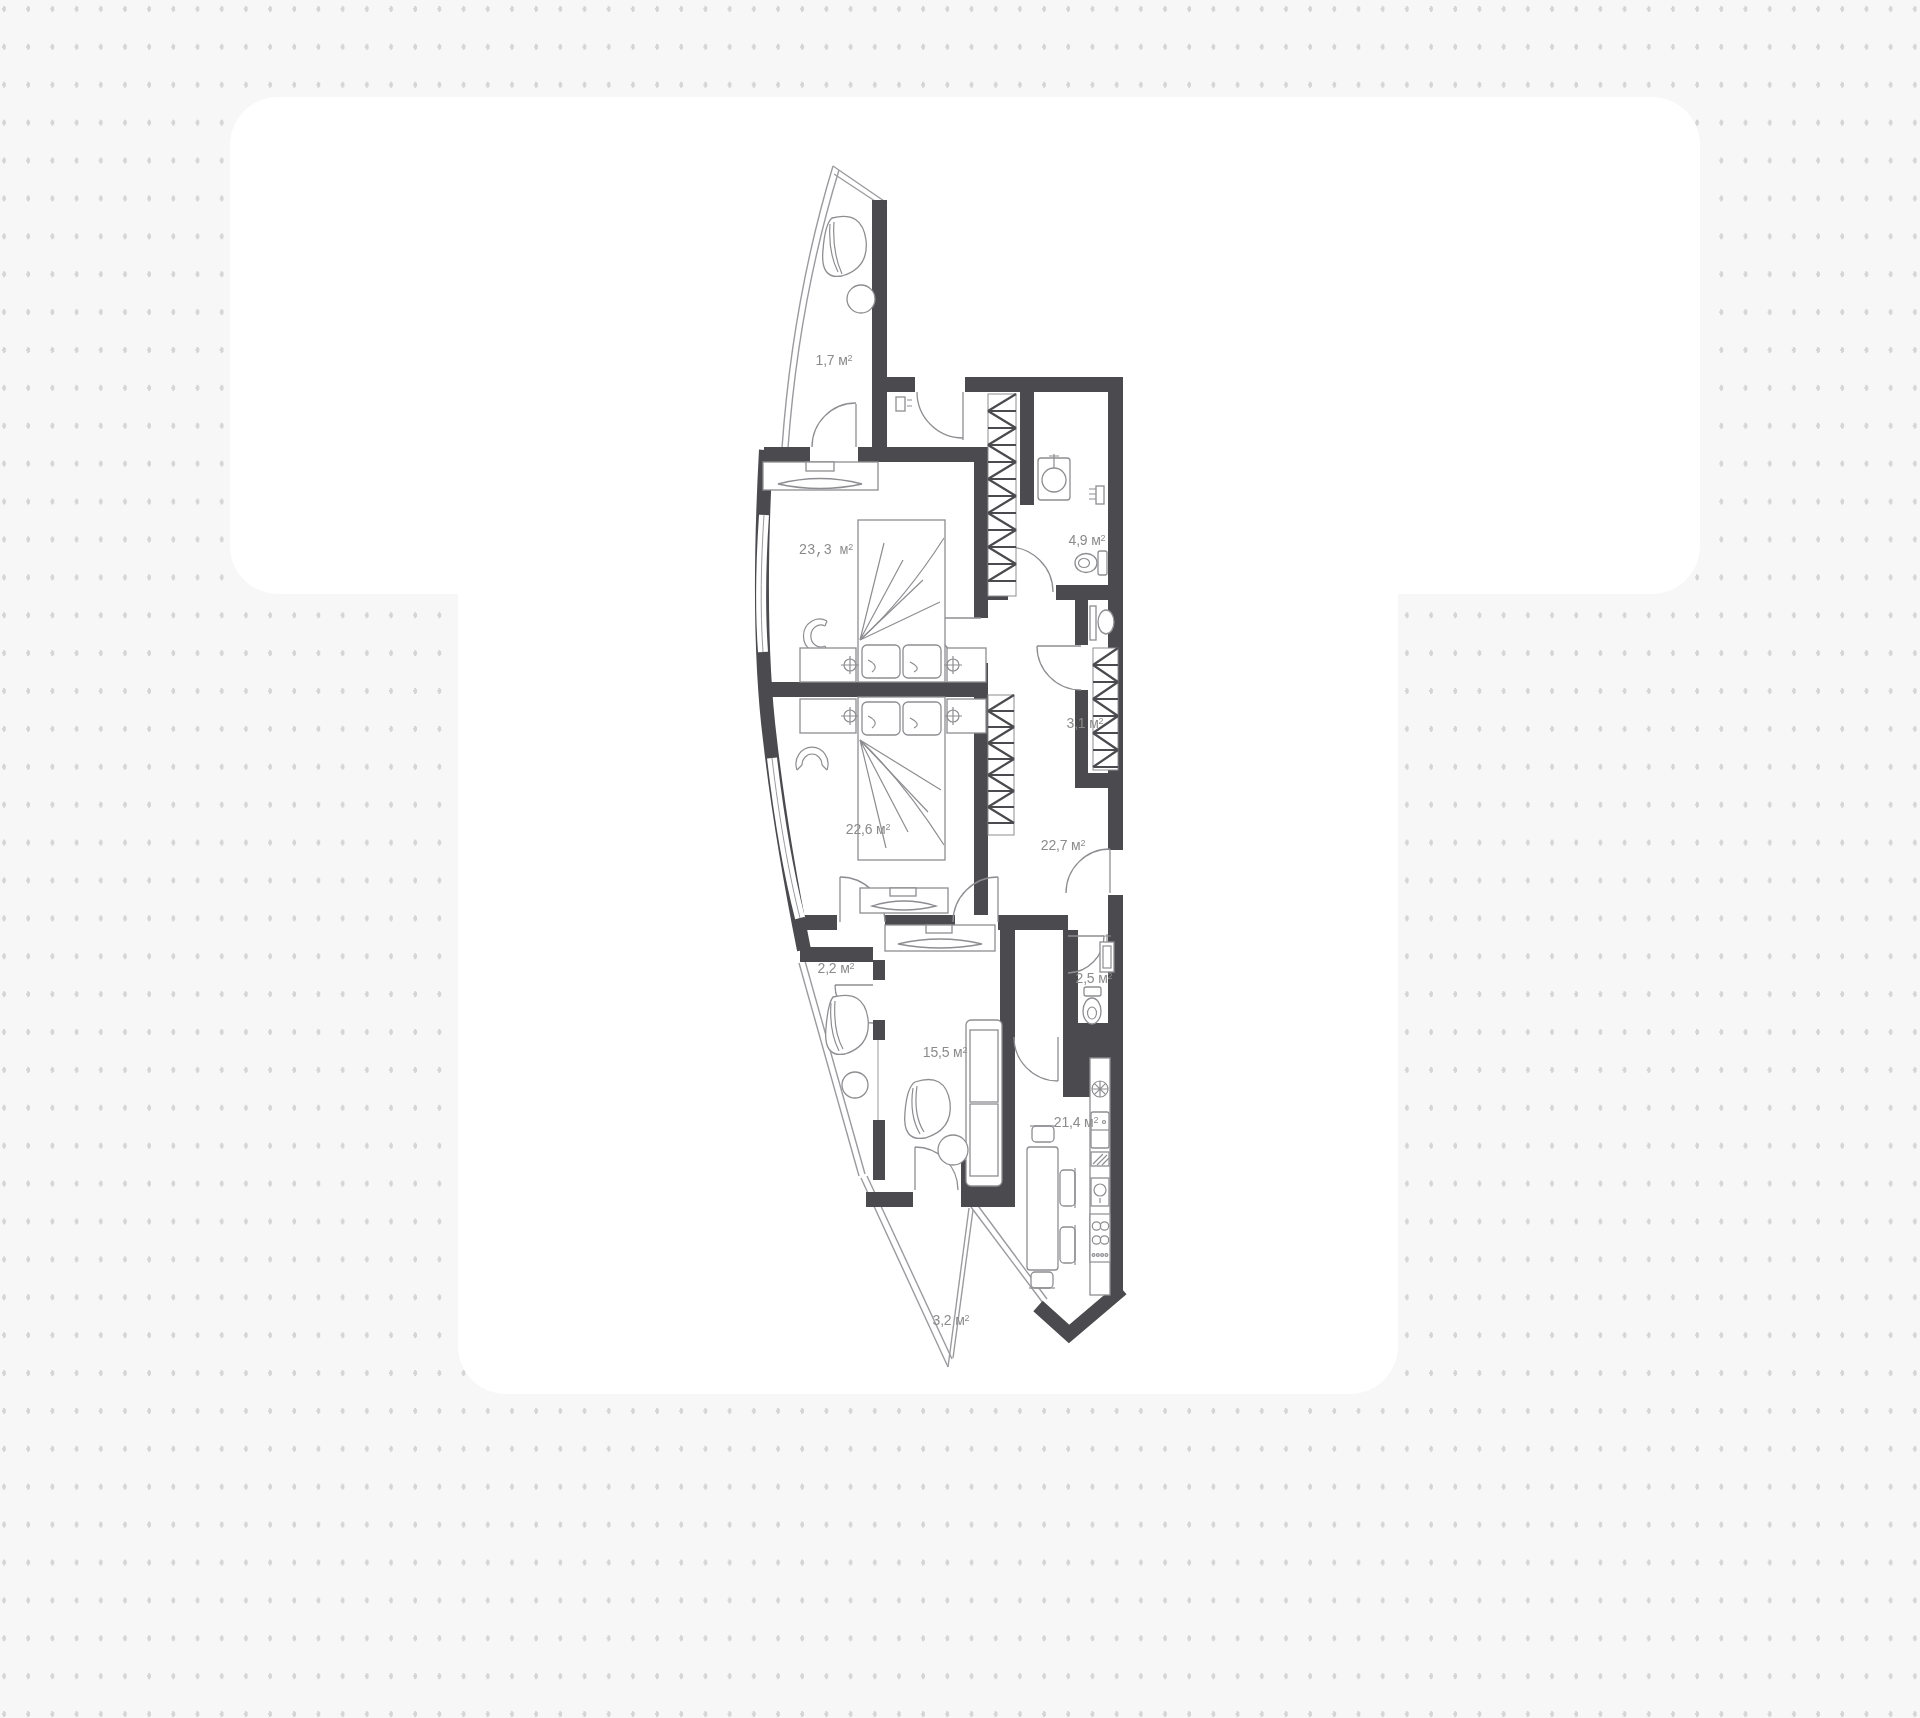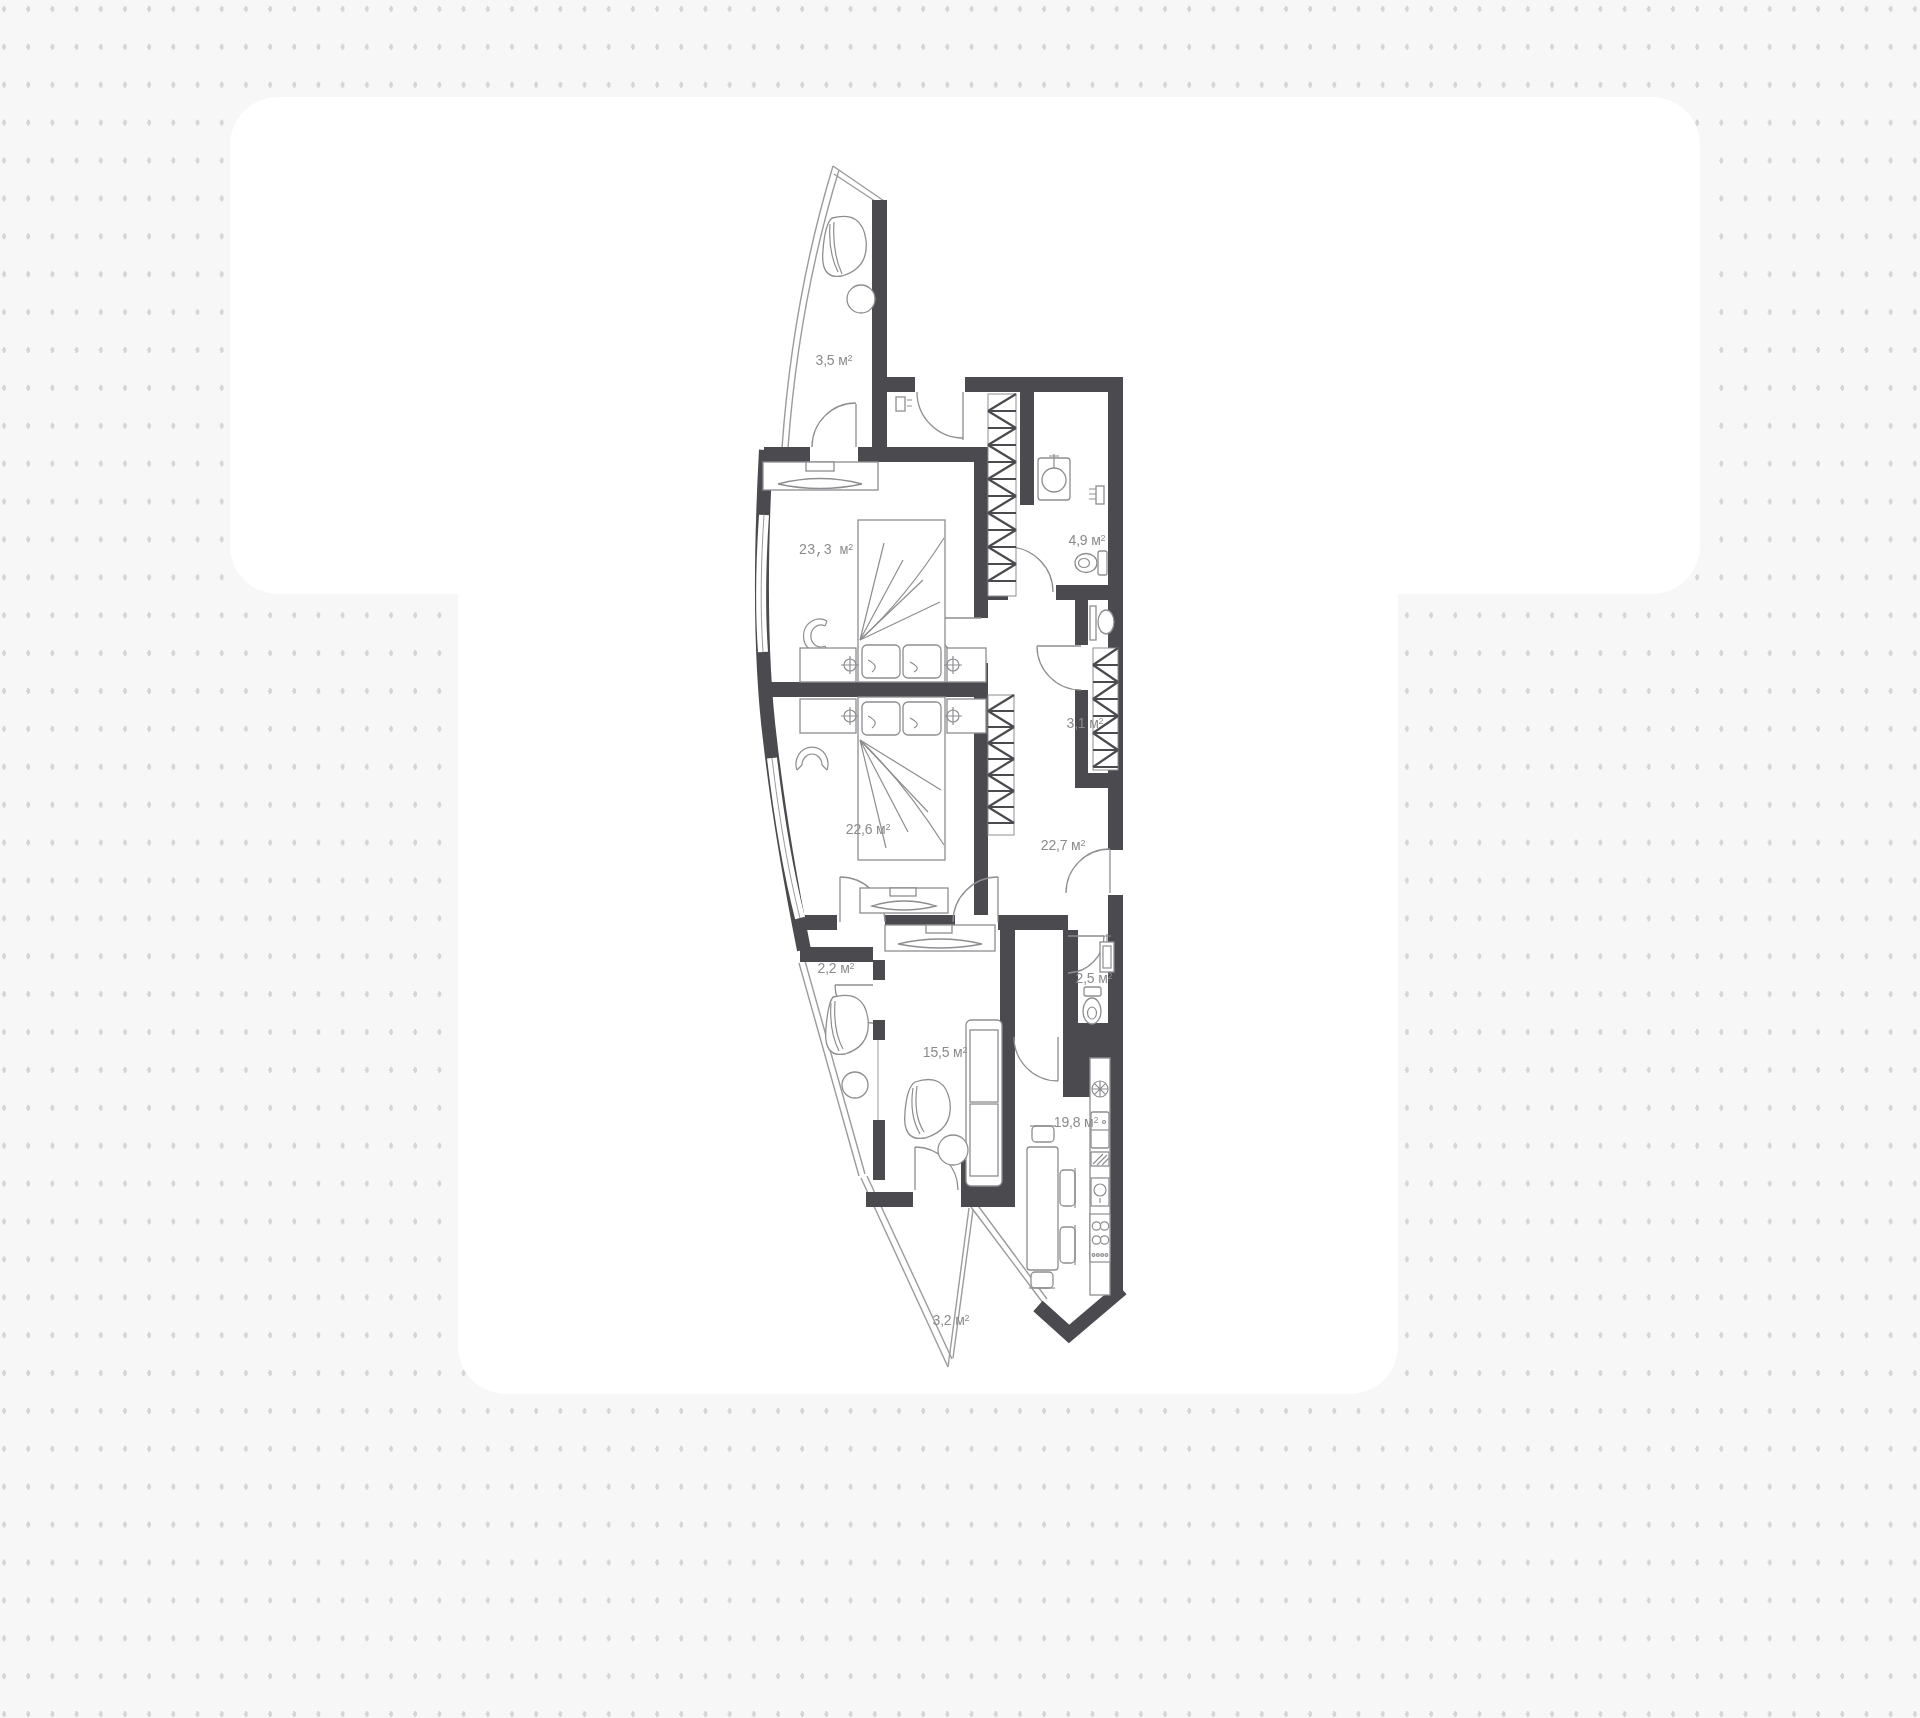--- a/index.html
+++ b/index.html
@@ -320,24 +320,24 @@
       <rect x="988" y="394" width="28" height="202" fill="#fff" stroke="var(--furn)" stroke-width="1"></rect>
       <path d="M 988,411 H 1016 M 988,428 H 1016 M 988,445 H 1016 M 988,462 H 1016 M 988,479 H 1016 M 988,496 H 1016 M 988,513 H 1016 M 988,530 H 1016 M 988,547 H 1016 M 988,564 H 1016 M 988,581 H 1016 M 988,411 L 1016,394 M 988,411 L 1016,428 M 988,445 L 1016,428 M 988,445 L 1016,462 M 988,479 L 1016,462 M 988,479 L 1016,496 M 988,513 L 1016,496 M 988,513 L 1016,530 M 988,547 L 1016,530 M 988,547 L 1016,564 M 988,581 L 1016,564 " stroke="var(--wall)" stroke-width="2.2" fill="none"></path>
       <rect x="988" y="695" width="26" height="140" fill="#fff" stroke="var(--furn)" stroke-width="1"></rect>
       <path d="M 988,711 H 1014 M 988,727 H 1014 M 988,743 H 1014 M 988,759 H 1014 M 988,775 H 1014 M 988,791 H 1014 M 988,807 H 1014 M 988,823 H 1014 M 988,711 L 1014,695 M 988,711 L 1014,727 M 988,743 L 1014,727 M 988,743 L 1014,759 M 988,775 L 1014,759 M 988,775 L 1014,791 M 988,807 L 1014,791 M 988,807 L 1014,823 " stroke="var(--wall)" stroke-width="2.2" fill="none"></path>
       <rect x="1093" y="648" width="25" height="122" fill="#fff" stroke="var(--furn)" stroke-width="1"></rect>
       <path d="M 1093,665 H 1118 M 1093,682 H 1118 M 1093,699 H 1118 M 1093,716 H 1118 M 1093,733 H 1118 M 1093,750 H 1118 M 1093,767 H 1118 M 1093,665 L 1118,648 M 1093,665 L 1118,682 M 1093,699 L 1118,682 M 1093,699 L 1118,716 M 1093,733 L 1118,716 M 1093,733 L 1118,750 M 1093,767 L 1118,750 " stroke="var(--wall)" stroke-width="2.2" fill="none"></path>
     </g>
 </svg>
 
 <div id="labels-layer">
-    <div class="room-label" style="left: 834px; top: 360px;"><span>3,5</span>&nbsp;<span>м</span><sup>2</sup></div>
+    <div class="room-label" style="left: 834px; top: 360px;"><span>1,7</span>&nbsp;<span>м</span><sup>2</sup></div>
     <div class="room-label" style="left: 826px; top: 550px; font-family: Liberation Mono, monospace;"><span>23,3</span>&nbsp;<span>м</span><sup>2</sup></div>
     <div class="room-label" style="left: 1056px; top: 540px; margin-left: 31px;"><span>4,9</span>&nbsp;<span>м</span><sup>2</sup></div>
     <div class="room-label" style="left: 1085px; top: 692px; margin-top: 31px;"><span>3,1</span>&nbsp;<span>м</span><sup>2</sup></div>
     <div class="room-label" style="left: 868px; top: 829px;"><span>22,6</span>&nbsp;<span>м</span><sup>2</sup></div>
     <div class="room-label" style="left: 1063px; top: 845px;"><span>22,7</span>&nbsp;<span>м</span><sup>2</sup></div>
     <div class="room-label" style="left: 836px; top: 968px;"><span>2,2</span>&nbsp;<span>м</span><sup>2</sup></div>
     <div class="room-label" style="left: 945px; top: 1052px;"><span>15,5</span>&nbsp;<span>м</span><sup>2</sup></div>
     <div class="room-label" style="left: 1094px; top: 978px;"><span>2,5</span>&nbsp;<span>м</span><sup>2</sup></div>
-    <div class="room-label" style="left: 1076px; top: 1122px;"><span>19,8</span>&nbsp;<span>м</span><sup>2</sup></div>
+    <div class="room-label" style="left: 1076px; top: 1122px;"><span>21,4</span>&nbsp;<span>м</span><sup>2</sup></div>
     <div class="room-label" style="left: 951px; top: 1272px; margin-top: 48px;"><span>3,2</span>&nbsp;<span>м</span><sup>2</sup></div>
   </div>
 
 </body></html>

